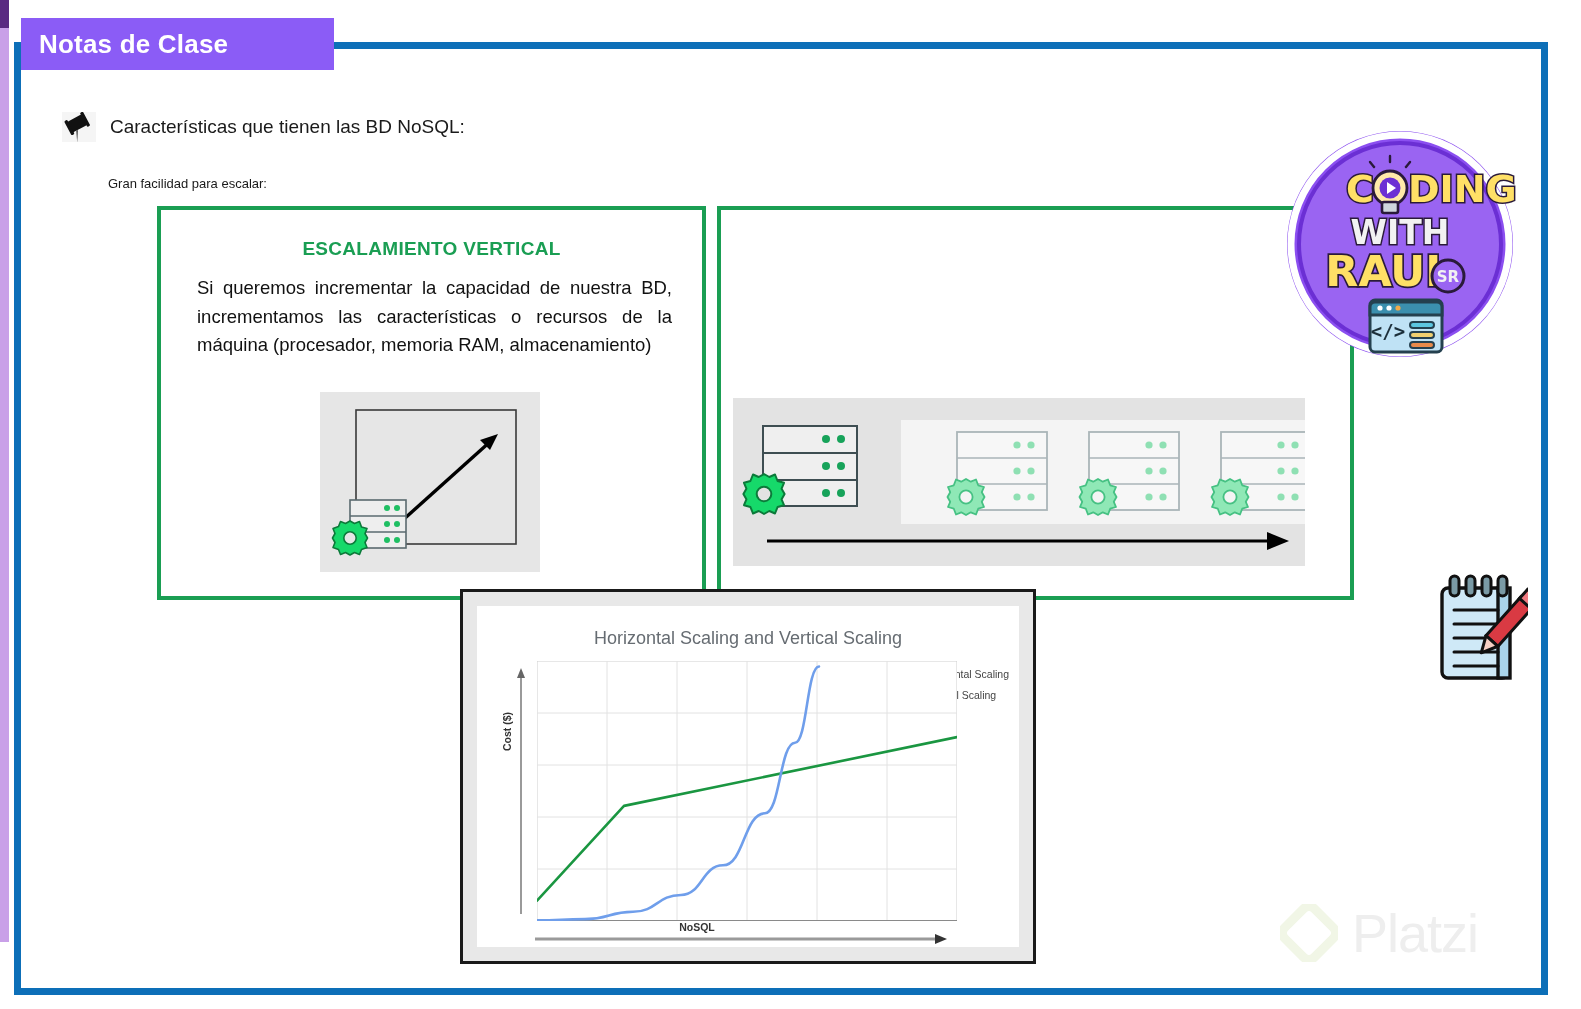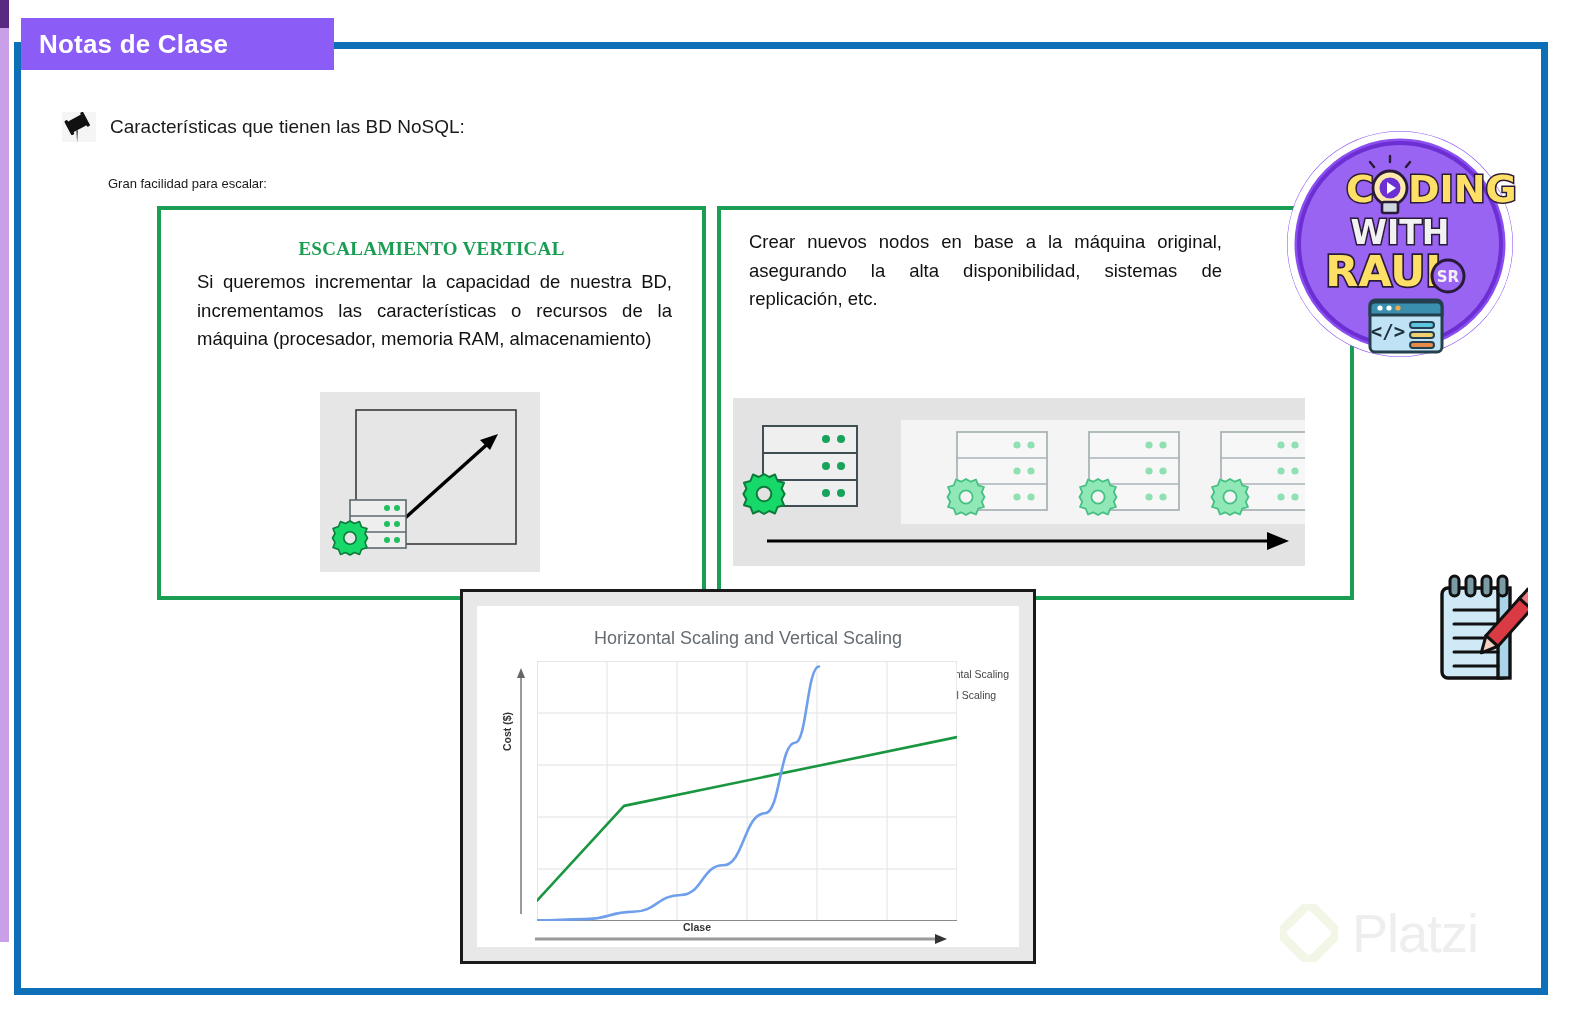--- a/index.html
+++ b/index.html
@@ -20,23 +20,23 @@
   
   .pin-row{position:absolute;left:62px;top:112px;display:flex;align-items:center;gap:14px;}
   .pin-icon{width:34px;height:30px;display:block;}
   .bullet-text{font-size:19px;color:#1a1a1a;}
   .sub-text{position:absolute;left:108px;top:176px;font-size:13px;color:#1a1a1a;}
 
   
   .gbox{position:absolute;border:4px solid #1a9e53;box-sizing:border-box;background:#ffffff;}
   .gbox-v{left:157px;top:206px;width:549px;height:394px;}
   .gbox-h{left:717px;top:206px;width:637px;height:394px;}
-  .gbox-title{text-align:center;color:#1a9e53;font-weight:bold;font-size:19px;margin-top:28px;letter-spacing:.3px;font-family:Liberation Serif, serif;}
+  .gbox-title{text-align:center;color:#1a9e53;font-weight:bold;font-size:19px;margin-top:28px;letter-spacing:.3px;}
   .gbox-body{font-size:18.5px;color:#111;line-height:1.55;text-align:justify;}
-  .gbox-v .gbox-body{margin:8px 30px 0 36px;}
+  .gbox-v .gbox-body{margin:14px 30px 0 36px;}
   .gbox-h .gbox-body{margin:18px 128px 0 28px;}
 
   
   .vs-illus{position:absolute;left:320px;top:392px;width:220px;height:180px;background:#e6e6e6;}
   
   .hs-illus{position:absolute;left:733px;top:398px;width:572px;height:168px;background:#e3e3e3;}
 
   
   .logo-badge{position:absolute;left:1284px;top:128px;width:232px;height:232px;}
 
@@ -116,21 +116,20 @@
     </g>
 
     <g transform="translate(30,146)">
       <path d="M0,-17 L4.5,-14.5 L9.5,-16.5 L11.5,-11 L17,-9.5 L15,-4.5 L17.5,0 L15,4.5 L17,9.5 L11.5,11.5 L9.5,16.5 L4.5,14.5 L0,17 L-4.5,14.5 L-9.5,16.5 L-11.5,11.5 L-17,9.5 L-15,4.5 L-17.5,0 L-15,-4.5 L-17,-9.5 L-11.5,-11.5 L-9.5,-16.5 L-4.5,-14.5 Z" fill="#16d96a" stroke="#0c7a3a" stroke-width="1.6" stroke-linejoin="round"></path>
       <circle cx="0" cy="0" r="6.2" fill="#e6e6e6" stroke="#0c7a3a" stroke-width="1.6"></circle>
     </g>
   </svg>
 </div>
 
 <div class="gbox gbox-h">
-  <div class="gbox-body">Crear nuevos nodos en base a la máquina original, asegurando la alta disponibilidad, sistemas de replicación, etc.</div>
 </div>
 
 <div class="hs-illus">
   <svg width="572" height="168" viewBox="0 0 572 168">
     <rect x="0" y="0" width="572" height="168" fill="#e3e3e3"></rect>
     <rect x="168" y="22" width="404" height="104" fill="#f4f4f4"></rect>
 
     <g>
       <rect x="30" y="28" width="94" height="80" fill="#efefef" stroke="#3e4e52" stroke-width="2"></rect>
       <line x1="30" y1="55" x2="124" y2="55" stroke="#3e4e52" stroke-width="1.8"></line>
@@ -284,21 +283,21 @@
         <span class="legend-swatch" style="background:#1a9641"></span>
         <span class="legend-label">Horizontal Scaling</span>
       </div>
       <div class="legend-row">
         <span class="legend-swatch" style="background:#6f9eeb"></span>
         <span class="legend-label">Vertical Scaling</span>
       </div>
     </div>
 
     <div class="ylabel">Cost ($)</div>
-    <div class="xlabel">Clase</div>
+    <div class="xlabel">NoSQL</div>
 
     <div class="plot-wrap">
       <svg id="plot-svg" width="420" height="260" viewBox="0 0 420 260">
           <rect x="0" y="0" width="420" height="260" fill="#fff" stroke="#cfcfcf" stroke-width="1"></rect>
           <line x1="70" y1="0" x2="70" y2="260" stroke="#e2e2e2" stroke-width="1"></line>
           <line x1="140" y1="0" x2="140" y2="260" stroke="#e2e2e2" stroke-width="1"></line>
           <line x1="210" y1="0" x2="210" y2="260" stroke="#e2e2e2" stroke-width="1"></line>
           <line x1="280" y1="0" x2="280" y2="260" stroke="#e2e2e2" stroke-width="1"></line>
           <line x1="350" y1="0" x2="350" y2="260" stroke="#e2e2e2" stroke-width="1"></line>
           <line x1="0" y1="52" x2="420" y2="52" stroke="#e2e2e2" stroke-width="1"></line>

